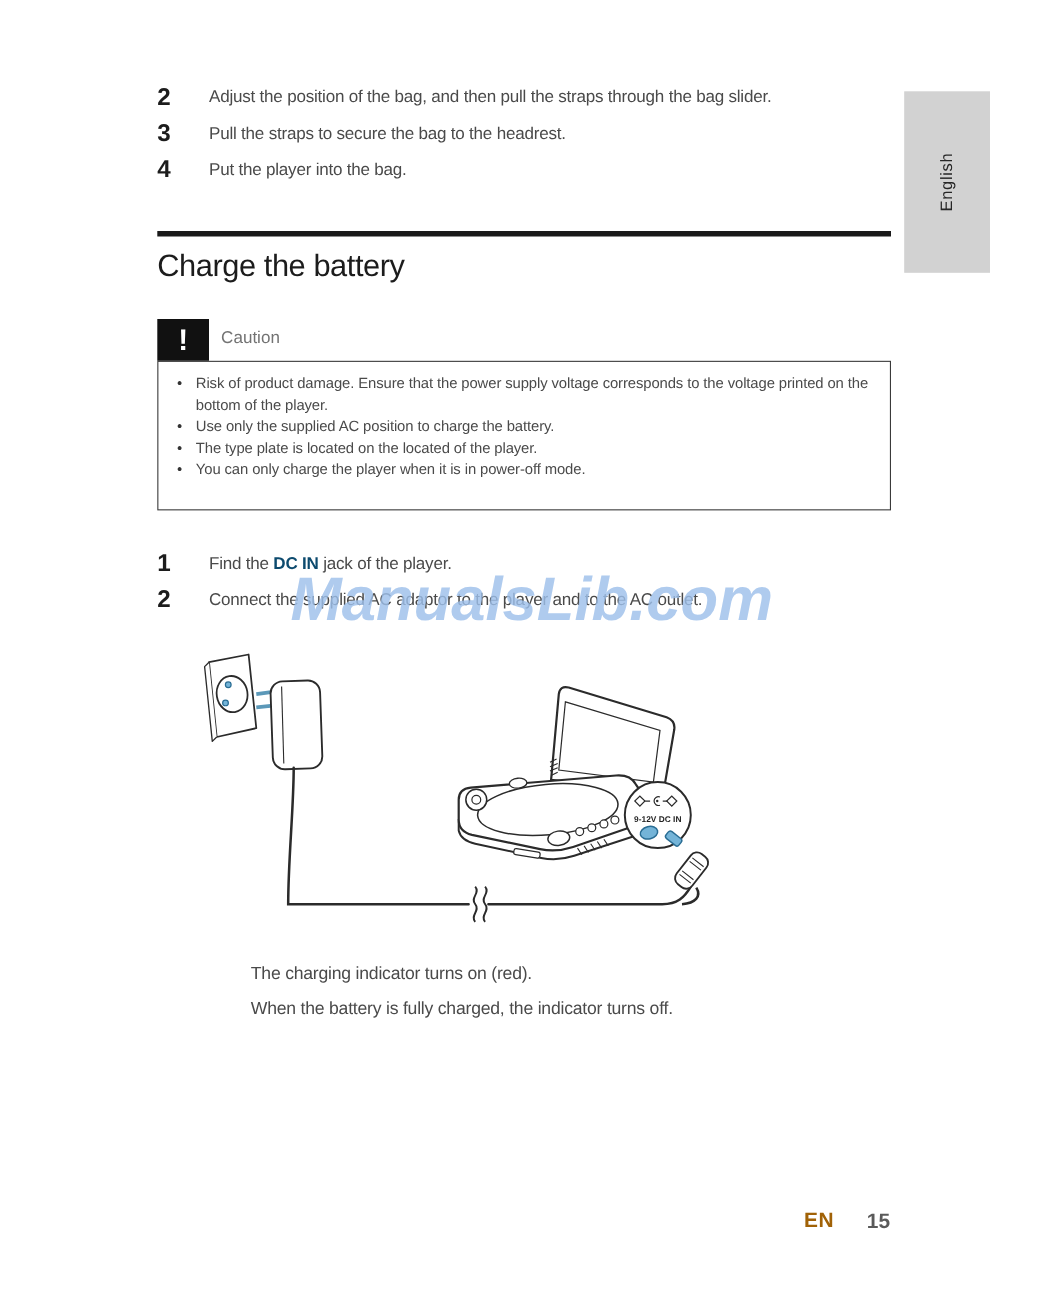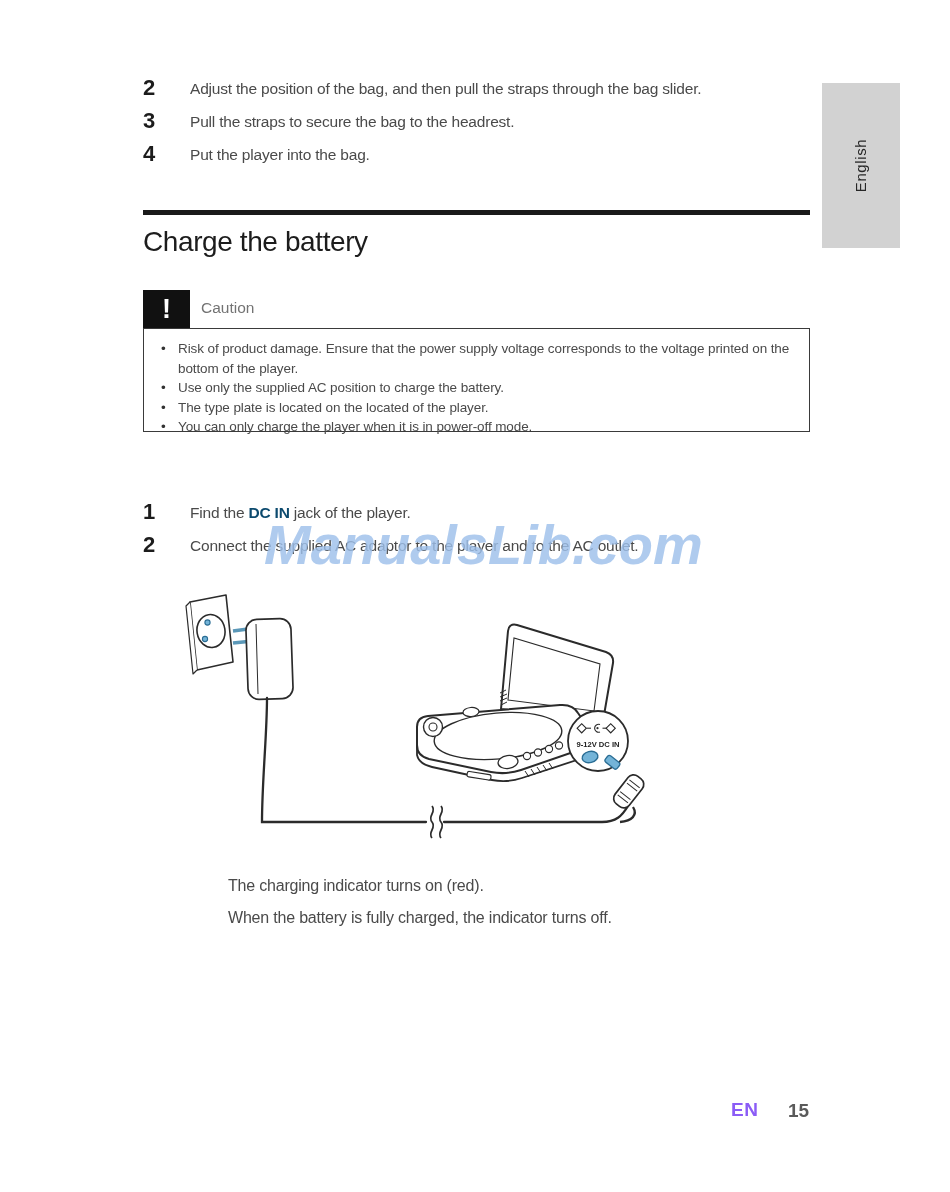--- a/index.html
+++ b/index.html
@@ -48,21 +48,21 @@
     position:absolute;left:143px;top:290px;width:47px;height:38px;
     background:#111;color:#fff;
     display:flex;align-items:center;justify-content:center;
     font-size:27px;font-weight:700;
   }
   .caution-label{
     position:absolute;left:201px;top:299px;
     font-size:15.5px;color:#737373;
   }
   .caution-box{
-    position:absolute;left:143px;top:328px;width:667px;height:104px;
+    position:absolute;left:143px;top:328px;width:667px;height:136px;
     border:1px solid #3a3a3a;box-sizing:border-box;
     padding:10px 16px 8px 12px;
   }
   .caution-box ul{margin:0;padding:0;list-style:none;}
   .caution-box li{
     position:relative;padding-left:22px;
     font-size:13.5px;line-height:19.5px;color:#4a4a4a;letter-spacing:-0.1px;
   }
   .caution-box li::before{
     content:"\2022";
@@ -81,21 +81,21 @@
     position:absolute;left:170px;top:585px;width:500px;height:270px;
   }
   
   .result-line{
     position:absolute;left:228px;
     font-size:16px;color:#4a4a4a;letter-spacing:-0.2px;white-space:nowrap;
   }
   
   .footer-lang{
     position:absolute;left:731px;top:1099px;
-    font-size:19px;font-weight:700;color:#8b5cf6;letter-spacing:0.5px;
+    font-size:19px;font-weight:700;color:#a16207;letter-spacing:0.5px;
   }
   .footer-page{
     position:absolute;left:788px;top:1100px;
     font-size:19px;font-weight:700;color:#5a5a5a;
   }
 </style>
 </head>
 <body>
 
 <div class="page">

